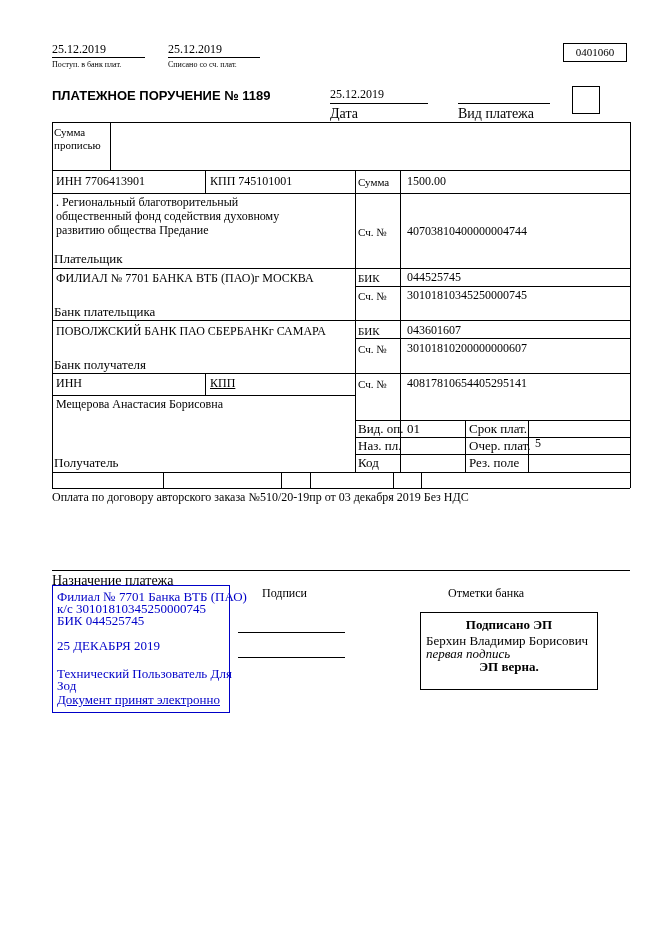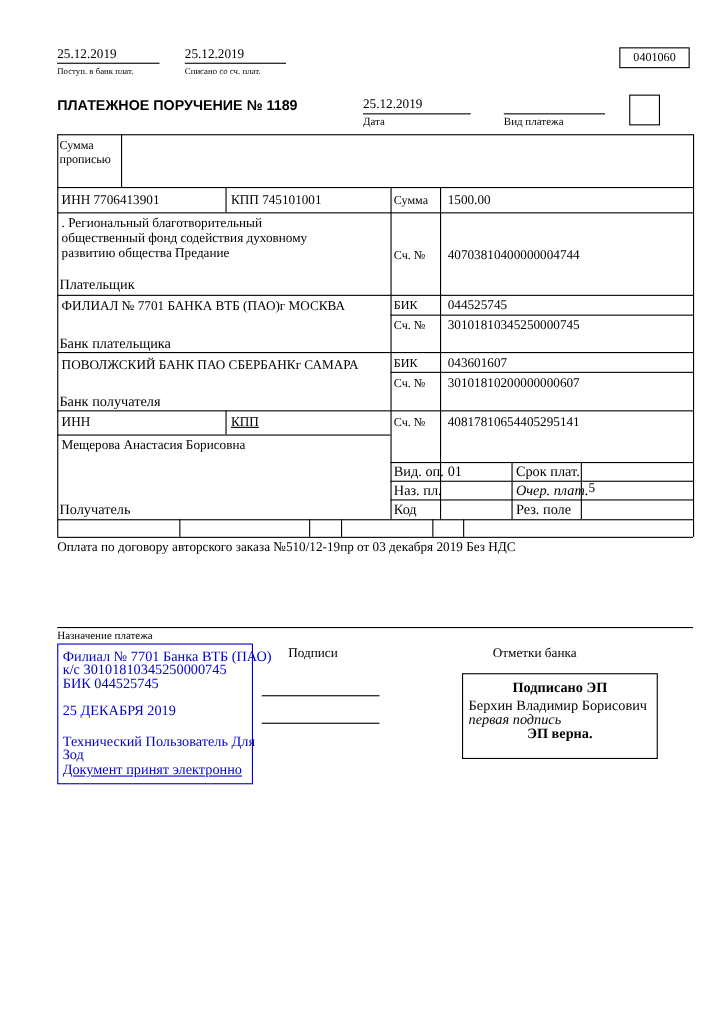--- a/index.html
+++ b/index.html
@@ -6,21 +6,21 @@
   html,body { background:#ffffff; }
   .page {
     position:relative; width:659px; height:928px; background:#fff;
     font-family:"Liberation Serif", serif; font-size:12px; color:#000;
     overflow:hidden;
   }
   .t  { position:absolute; white-space:nowrap; line-height:1.15; }
   .hl { position:absolute; height:1px; background:#000; }
   .vl { position:absolute; width:1px;  background:#000; }
   .sz8  { font-size:8px; }
-  .sz9  { font-size:10px; }
+  .sz9  { font-size:14px; }
   .sz10 { font-size:13px; }
   .sz11 { font-size:11px; }
   .b    { font-weight:bold; }
   .i    { font-style:italic; }
   .sans { font-family:"Liberation Sans", sans-serif; }
   .blue { color:#0000c8; }
   .box  { position:absolute; border:1px solid #000; }
   .bluebox { position:absolute; border:1px solid #0000c8;padding-left:32px; }
   .center { text-align:center; width:100%; left:0; }
   .u { text-decoration:underline; }
@@ -113,26 +113,26 @@
   <div class="t" style="left:210px;top:377px;text-decoration:underline;">КПП</div>
   <div class="t sz11" style="left:358px;top:378px;">Сч. №</div>
   <div class="t" style="left:407px;top:377px;">40817810654405295141</div>
   <div class="t" style="left:56px;top:398px;">Мещерова Анастасия Борисовна</div>
   <div class="t sz10" style="left:54px;top:456px;">Получатель</div>
 
   <div class="t sz10" style="left:358px;top:422px;">Вид. оп.</div>
   <div class="t sz10" style="left:407px;top:422px;">01</div>
   <div class="t sz10" style="left:469px;top:422px;">Срок плат.</div>
   <div class="t sz10" style="left:358px;top:439px;">Наз. пл.</div>
-  <div class="t sz10" style="left:469px;top:439px;font-style:italic;">Очер. плат.</div>
+  <div class="t sz10" style="left:469px;top:439px;">Очер. плат.</div>
   <div class="t" style="left:535px;top:437px;">5</div>
   <div class="t sz10" style="left:358px;top:456px;">Код</div>
   <div class="t sz10" style="left:469px;top:456px;">Рез. поле</div>
 
-  <div class="t" style="left:52px;top:491px;">Оплата по договору авторского заказа №510/12-19пр от 03 декабря 2019 Без НДС</div>
+  <div class="t" style="left:52px;top:491px;">Оплата по договору авторского заказа №510/20-19пр от 03 декабря 2019 Без НДС</div>
   <div class="hl" style="left:52px;top:570px;width:578px;"></div>
   <div class="t sz9" style="left:52px;top:573px;">Назначение платежа</div>
 
   <div class="bluebox" style="left:52px;top:585px;width:178px;height:128px;">
     <div class="t sz10 blue" style="left:4px;top:4px;">Филиал № 7701 Банка ВТБ (ПАО)</div>
     <div class="t sz10 blue" style="left:4px;top:16px;">к/с 30101810345250000745</div>
     <div class="t sz10 blue" style="left:4px;top:28px;">БИК 044525745</div>
     <div class="t sz10 blue" style="left:4px;top:53px;">25 ДЕКАБРЯ 2019</div>
     <div class="t sz10 blue" style="left:4px;top:81px;">Технический Пользователь Для</div>
     <div class="t sz10 blue" style="left:4px;top:93px;">Зод</div>

